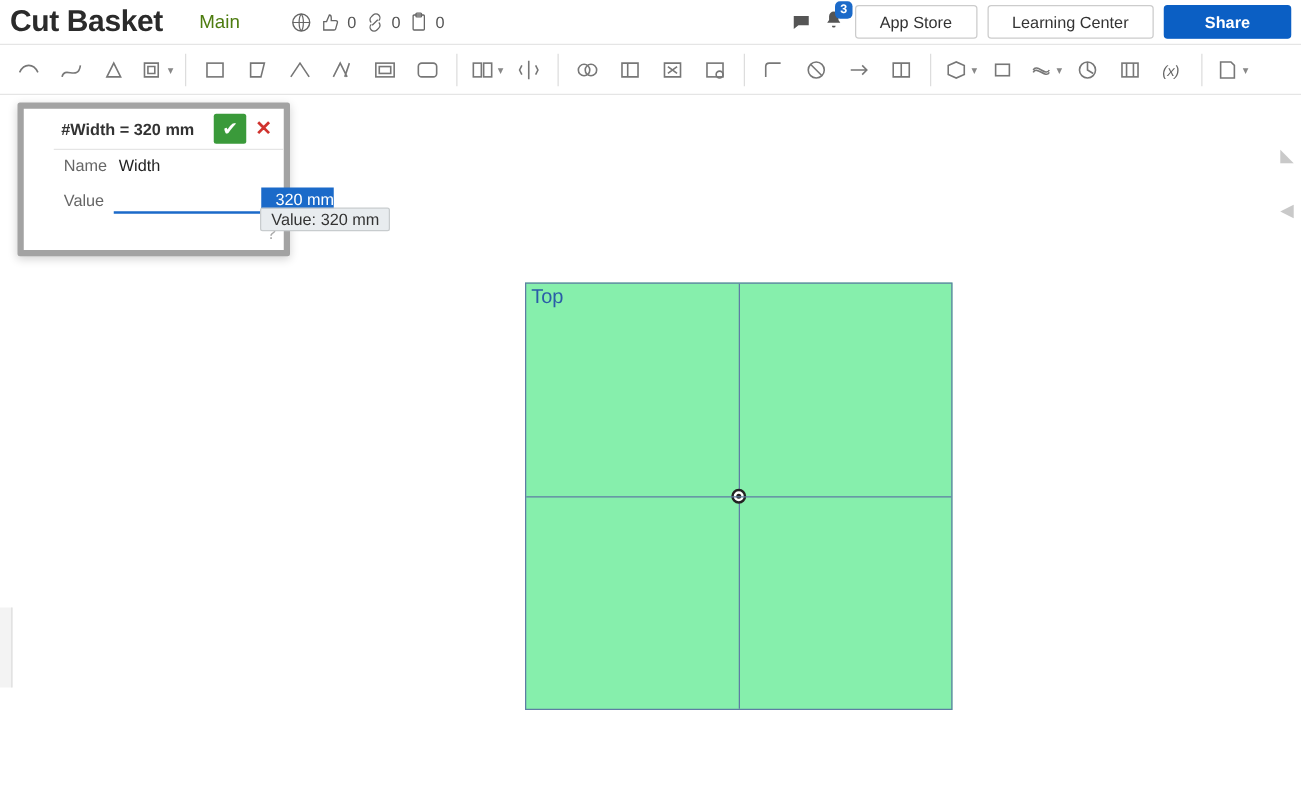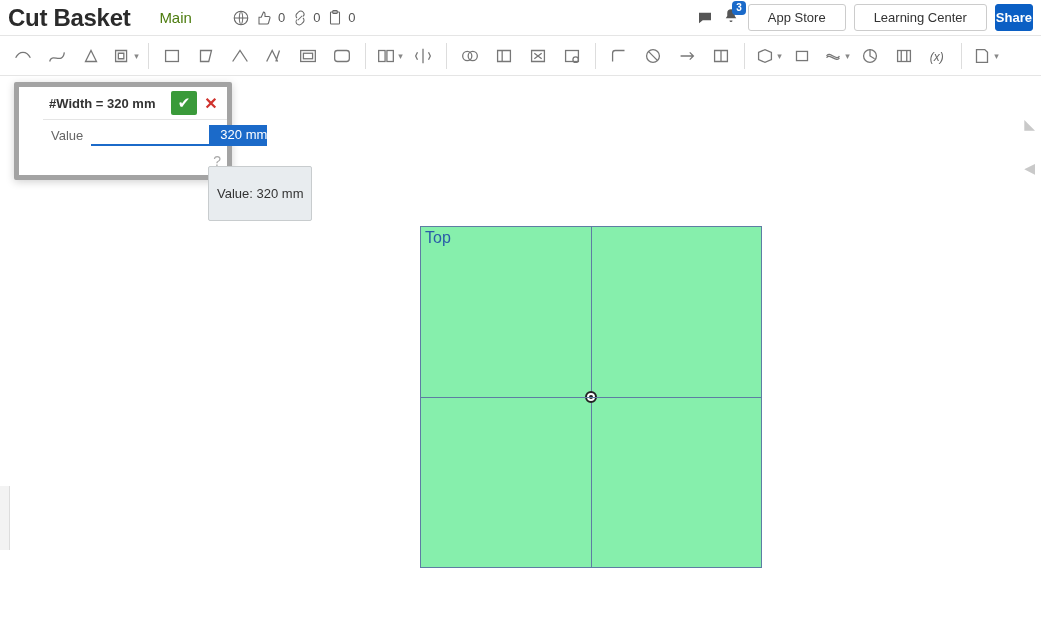--- a/index.html
+++ b/index.html
@@ -64,21 +64,21 @@
     padding: 5px 19px;
     font-size: 13px;
     color: #333;
     cursor: pointer;
   }
   .hbtn.primary {
     background: #0b5fc4;
     border-color: #0b5fc4;
     color: #fff;
     font-weight: 600;
-    padding: 5px 0;
+    padding: 5px 32px;
   }
 
   
   .toolbar {
     height: 40px;
     border-bottom: 1px solid #e5e5e5;
     display: flex;
     align-items: center;
     padding: 0 8px;
     gap: 4px;
@@ -186,21 +186,21 @@
     padding: 2px 6px 6px;
     color: #aaa;
     font-size: 14px;
   }
 
   .tooltip {
     position: absolute;
     left: 208px; top: 166px;
     background: #e8ecef;
     border: 1px solid #c8ccce;
-    padding: 19px 8px;
+    padding: 1px 8px;
     font-size: 13px;
     color: #333;
     border-radius: 2px;
     z-index: 25;
     white-space: nowrap;
   }
 
   
   .canvas {
     position: absolute;
@@ -494,20 +494,24 @@
 
 <span class="side-flag top">◣</span>
 <span class="side-flag mid">◀</span>
 <div class="left-rail"></div>
 
 <div class="var-dialog">
   <div class="var-head">
     <span class="var-head-title">#Width = 320 mm</span>
     <span class="confirm-btn">✔</span>
     <span class="cancel-btn">✕</span>
+  </div>
+  <div class="var-row">
+    <span class="var-row-label">Name</span>
+    <span class="var-name-value">Width</span>
   </div>
   <div class="var-row">
     <span class="var-row-label">Value</span>
     <input class="var-value-input" value="320 mm" style="">
   </div>
   <div class="var-help">
       <span>?</span>
     </div>
 </div>
 

